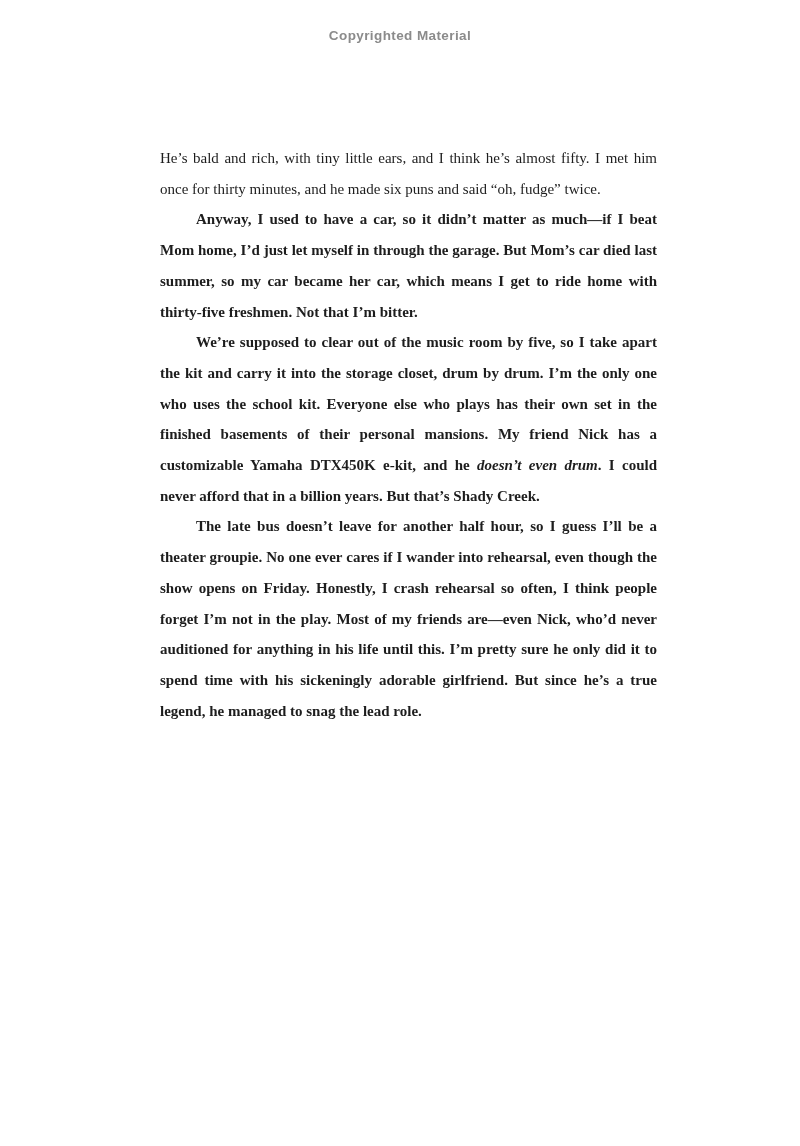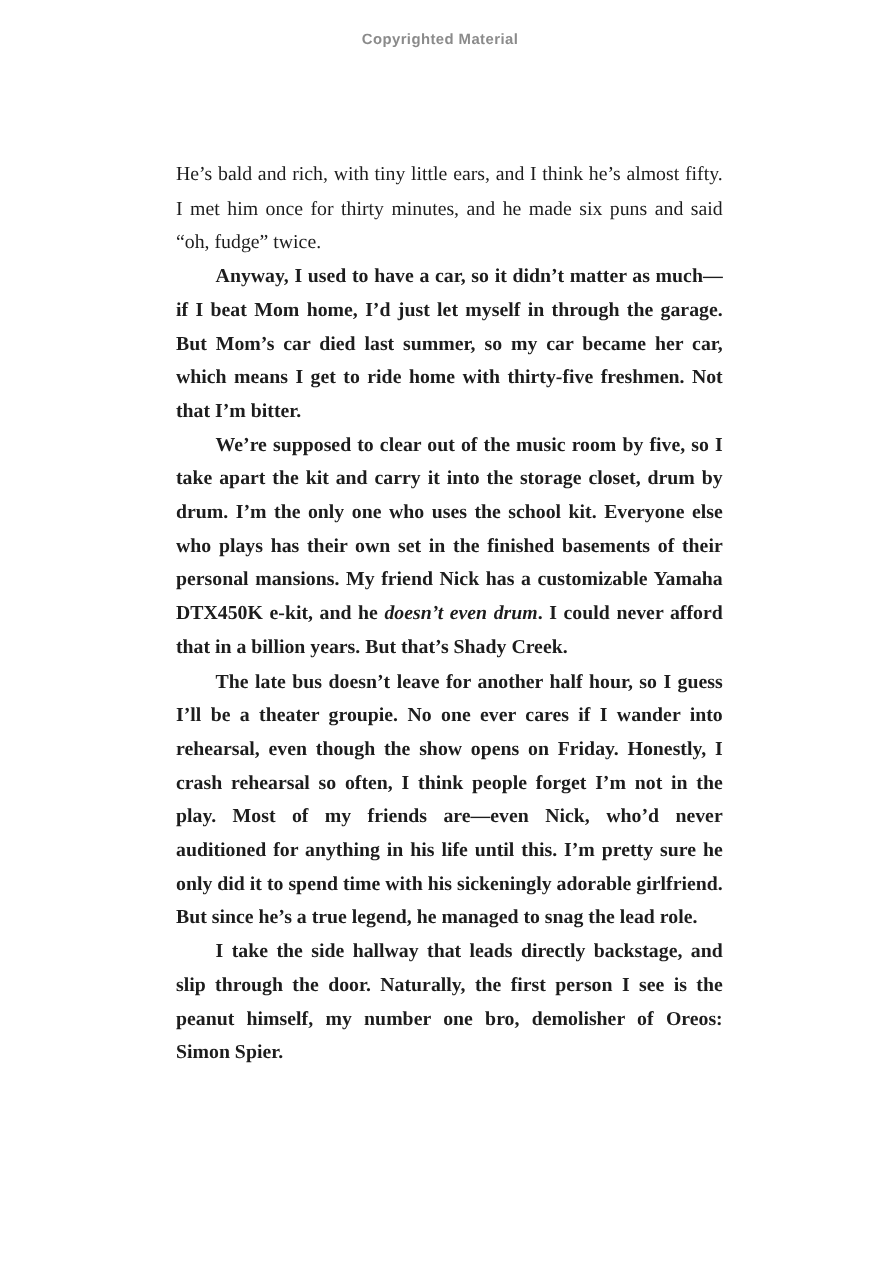--- a/index.html
+++ b/index.html
@@ -26,21 +26,21 @@
     letter-spacing: 0.4px;
     color: #8b8b8b;
   }
   .copyright.top { top: 28px; }
   .copyright.bottom { top: 1103px; }
   .text-block {
     position: absolute;
     left: 160px;
     top: 143px;
     width: 497px;
-    font-size: 18px;
+    font-size: 15px;
     line-height: 30.7px;
     color: #1d1d1d;
     text-align: justify;
     text-justify: inter-word;
   }
   .para {
     margin: 0;
     padding: 0;
   }
   .para.indent {
@@ -63,20 +63,19 @@
 
 <div class="page">
 
   <div class="copyright top">Copyrighted Material</div>
 
   <div class="text-block" id="paragraphs">
       <p class="para"><span>He’s bald and rich, with tiny little ears, and I think he’s almost fifty. I met him once for thirty minutes, and he made six puns and said “oh, fudge” twice.</span></p>
       <p class="para indent"><span>Anyway, I used to have a car, so it didn’t matter as much—if I beat Mom home, I’d just let myself in through the garage. But Mom’s car died last summer, so my car became her car, which means I get to ride home with thirty-five freshmen. Not that I’m bitter.</span></p>
       <p class="para indent"><span>We’re supposed to clear out of the music room by five, so I take apart the kit and carry it into the storage closet, drum by drum. I’m the only one who uses the school kit. Everyone else who plays has their own set in the finished basements of their personal mansions. My friend Nick has a customizable Yamaha DTX450K e-kit, and he </span><em>doesn’t even drum</em><span>. I could never afford that in a billion years. But that’s Shady Creek.</span></p>
       <p class="para indent"><span>The late bus doesn’t leave for another half hour, so I guess I’ll be a theater groupie. No one ever cares if I wander into rehearsal, even though the show opens on Friday. Honestly, I crash rehearsal so often, I think people forget I’m not in the play. Most of my friends are—even Nick, who’d never auditioned for anything in his life until this. I’m pretty sure he only did it to spend time with his sickeningly adorable girlfriend. But since he’s a true legend, he managed to snag the lead role.</span></p>
-      <p class="para indent"><span>I take the side hallway that leads directly backstage, and slip through the door. Naturally, the first person I see is the peanut himself, my number one bro, demolisher of Oreos: Simon Spier.</span></p>
     </div>
 
   <div class="page-number">4</div>
 
   <div class="copyright bottom">Copyrighted Material</div>
 
 </div>
 
 </body></html>

